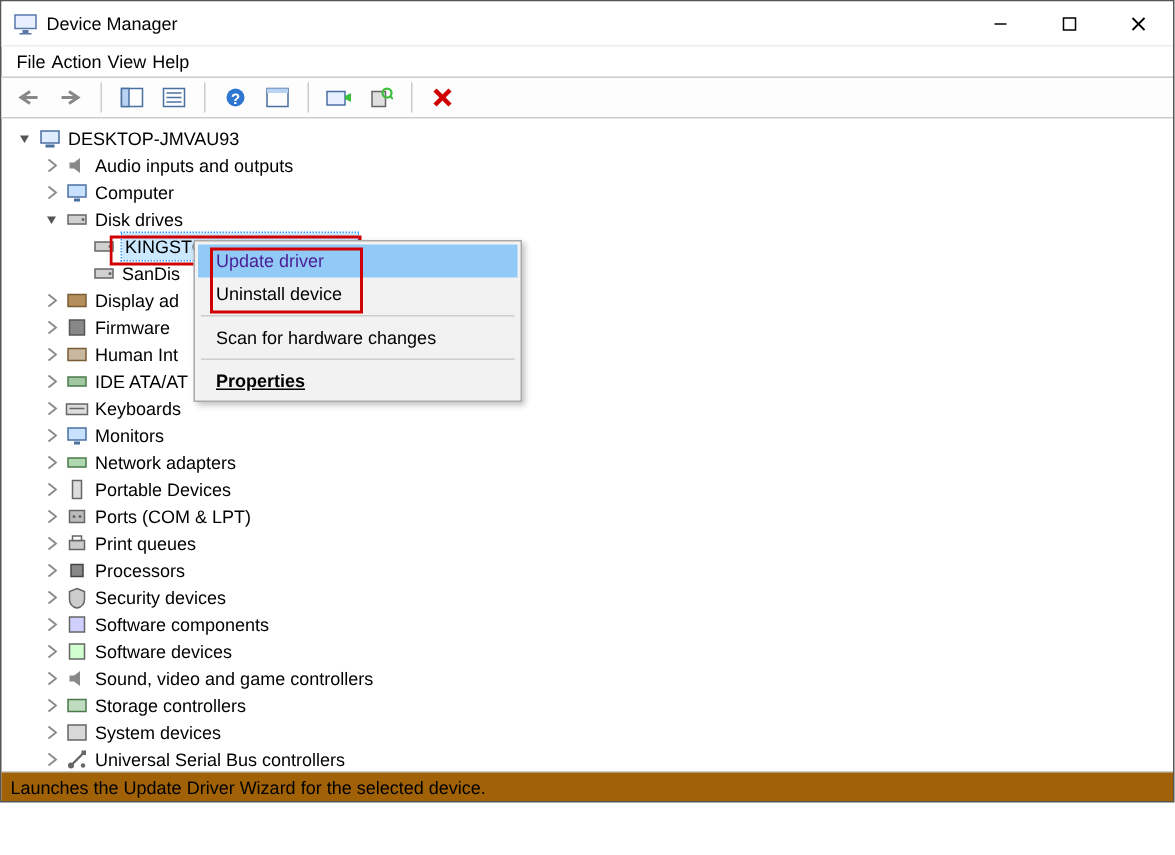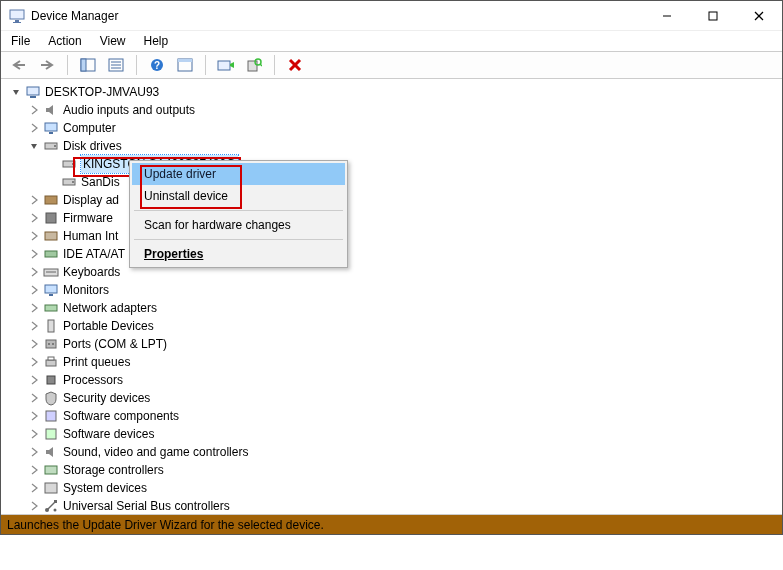--- a/index.html
+++ b/index.html
@@ -35,21 +35,20 @@
     display: flex; align-items: center; justify-content: center;
     font-family: "Segoe UI Symbol", sans-serif;
     font-size: 10px;
   }
   .winbtn svg { display:block; }
   .winbtn.close svg line { stroke:#000; stroke-width:1.2; }
   .menubar {
     height: 20px;
     display: flex;
     align-items: center;
-    gap: 14px;
     padding: 0 8px;
     font-size: 12px;
   }
   .menubar .menu-item { padding: 0 2px; }
   .toolbar {
     height: 28px;
     display: flex;
     align-items: center;
     padding: 0 6px;
     border-top: 1px solid #ccc;
@@ -108,21 +107,21 @@
     font-size: 12px;
   }
   .ctx-item {
     height: 22px;
     display: flex;
     align-items: center;
     padding: 0 12px;
   }
   .ctx-item.highlight {
     background: #91c9f7;
-    color: #0f172a;
+    color: #4c1d95;
   }
   .ctx-item.bold { font-weight: bold; text-decoration: underline; }
   .ctx-sep {
     height: 1px;
     background: #ccc;
     margin: 3px 2px;
   }
   .redbox-item {
     position: absolute;
     border: 2px solid #d10000;

